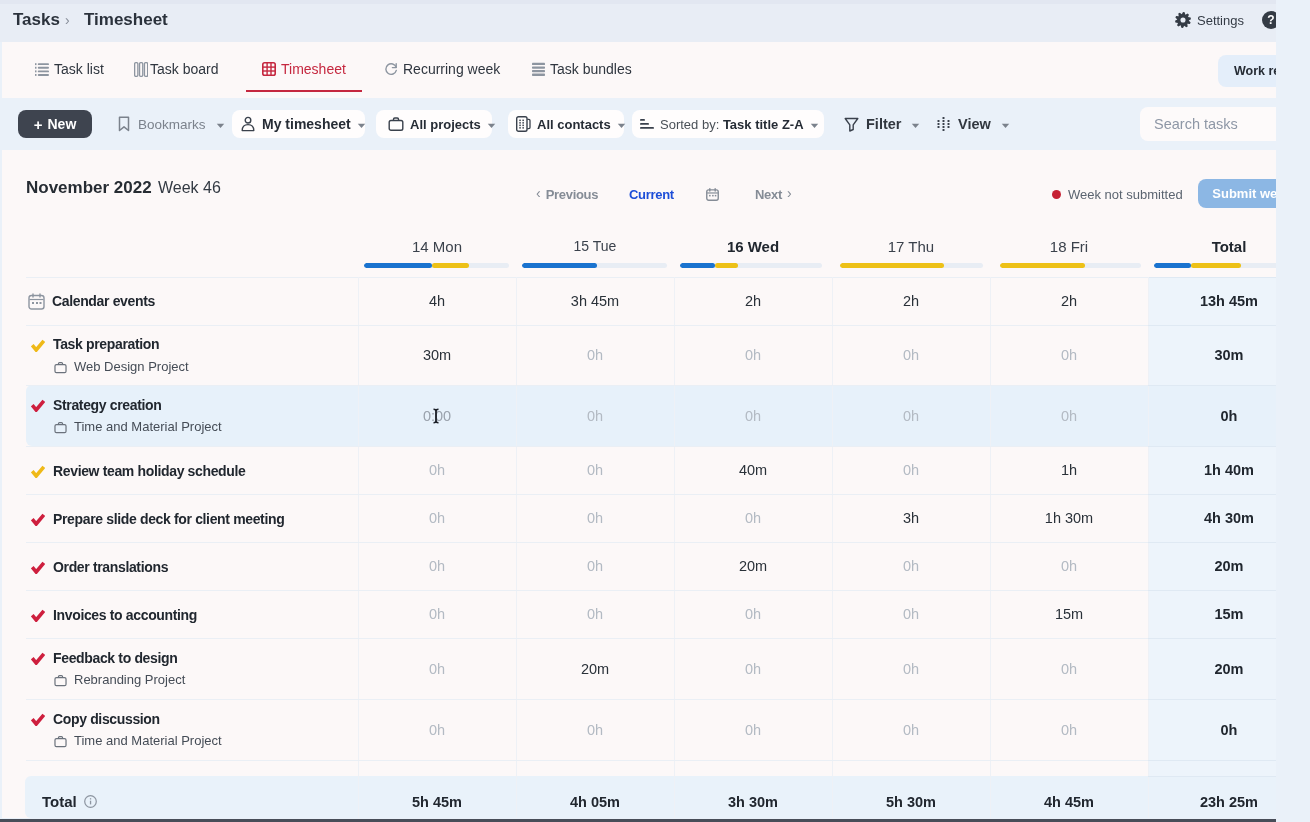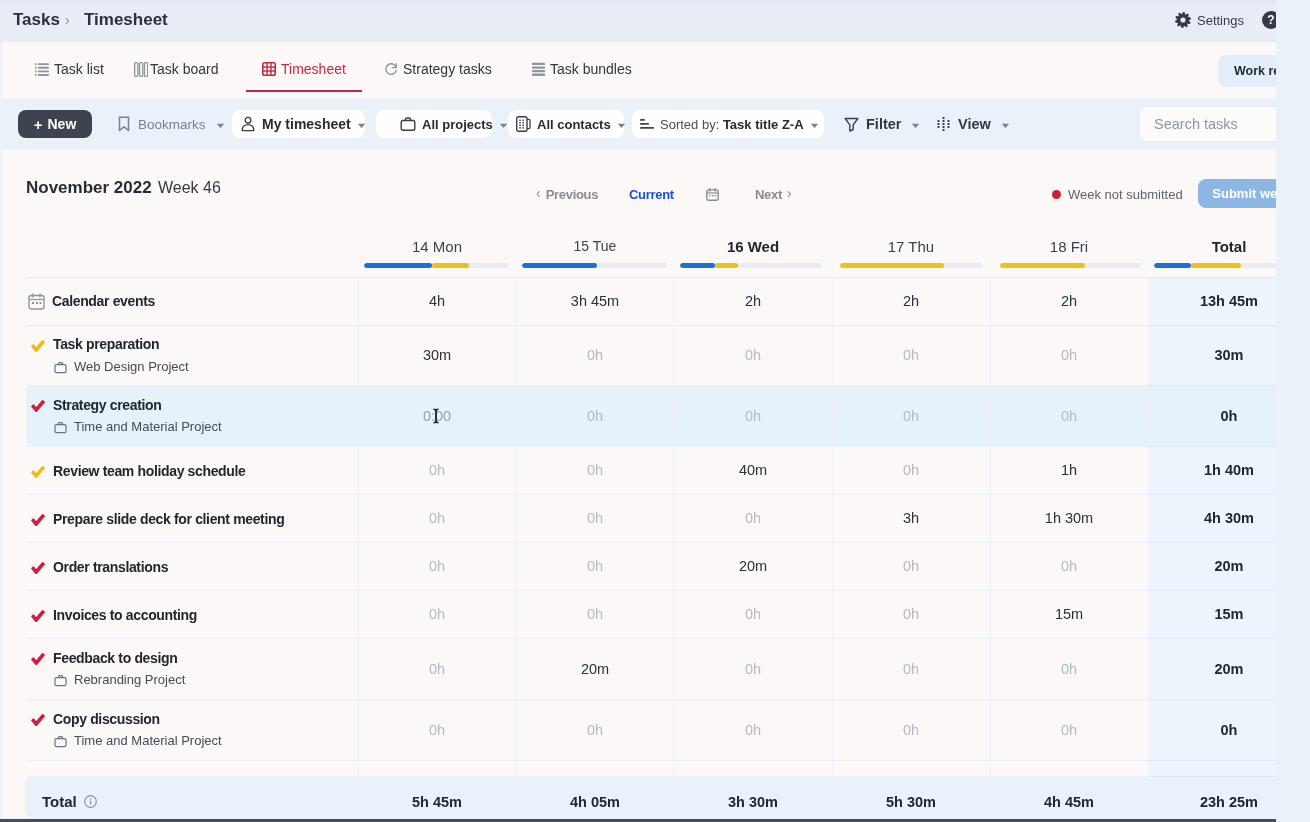--- a/index.html
+++ b/index.html
@@ -58,21 +58,21 @@
       </span>
       <span style="font-size:14px;font-weight:500;color:#c5273f">Timesheet</span>
     </div>
     <div class="abs ic" style="left:384px;top:61px;gap:5px">
       <span style="display:inline-flex">
         <svg width="14" height="14" viewBox="0 0 14 14" style="flex:none;">
           <path d="M 12.2 5.4 A 5.3 5.3 0 1 0 12.3 8.4" fill="none" stroke="#8d95a0" stroke-width="1.4" stroke-linecap="round"></path>
           <path d="M 12.2 1.8 L 12.2 5.6 L 8.4 5.6" fill="none" stroke="#8d95a0" stroke-width="1.4" stroke-linejoin="round" stroke-linecap="round"></path>
         </svg>
       </span>
-      <span style="font-size:14px;font-weight:500;color:#2f363f">Strategy tasks</span>
+      <span style="font-size:14px;font-weight:500;color:#2f363f">Recurring week</span>
     </div>
     <div class="abs ic" style="left:532px;top:61px;gap:5px">
       <span style="display:inline-flex">
         <svg width="13" height="15" viewBox="0 0 13 15" style="flex:none;">
           <rect x="0" y="0.8" width="13" height="2.3" rx="0.7" fill="#8d95a0"></rect>
           <rect x="0" y="4.4" width="13" height="2.3" rx="0.7" fill="#8d95a0"></rect>
           <rect x="0" y="8.0" width="13" height="2.3" rx="0.7" fill="#8d95a0"></rect>
           <rect x="0" y="11.6" width="13" height="2.3" rx="0.7" fill="#8d95a0"></rect>
         </svg>
       </span>
@@ -97,21 +97,21 @@
     <div class="abs" style="left:232px;top:110px;width:133px;height:28px;background:#fffdfd;border-radius:8px;display:flex;align-items:center;padding:0 8px;gap:6px">
       <svg width="16" height="16" viewBox="0 0 16 16" style="flex:none;">
         <circle cx="8" cy="4.2" r="2.8" fill="none" stroke="#3a414c" stroke-width="1.4"></circle>
         <path d="M 2.2 14.6 C 2.2 10.4 4.6 8.6 8 8.6 C 11.4 8.6 13.8 10.4 13.8 14.6 Z" fill="none" stroke="#3a414c" stroke-width="1.4" stroke-linejoin="round"></path>
       </svg>
       <span style="font-size:14px;font-weight:bold;color:#262c35;white-space:nowrap">My timesheet</span>
       <span style="margin-left:auto"><svg width="9" height="6" viewBox="0 0 9 6" style="flex:none;">
           <path d="M 0.8 0.8 L 4.5 5 L 8.2 0.8 Z" fill="#7b828c"></path>
         </svg></span>
     </div>
-    <div class="abs" style="left:376px;top:110px;width:116px;height:28px;background:#fffdfd;border-radius:8px;display:flex;align-items:center;padding:0 24px;gap:6px">
+    <div class="abs" style="left:376px;top:110px;width:116px;height:28px;background:#fffdfd;border-radius:8px;display:flex;align-items:center;padding:0 12px;gap:6px">
       <svg width="16" height="16" viewBox="0 0 16 16" style="flex:none;">
         <rect x="1.2" y="4.5" width="13.6" height="9.8" rx="1.8" fill="none" stroke="#3a414c" stroke-width="1.4"></rect>
         <path d="M 5.5 4.3 L 5.5 3.2 C 5.5 2.4 6.0 2.0 6.8 2.0 L 9.2 2.0 C 10.0 2.0 10.5 2.4 10.5 3.2 L 10.5 4.3" fill="none" stroke="#3a414c" stroke-width="1.4"></path>
       </svg>
       <span style="font-size:13px;font-weight:bold;color:#262c35;white-space:nowrap">All projects</span>
       <span style="margin-left:auto"><svg width="9" height="6" viewBox="0 0 9 6" style="flex:none;">
           <path d="M 0.8 0.8 L 4.5 5 L 8.2 0.8 Z" fill="#7b828c"></path>
         </svg></span>
     </div>
     <div class="abs" style="left:508px;top:110px;width:116px;height:28px;background:#fffdfd;border-radius:8px;display:flex;align-items:center;padding:0 8px;gap:6px">

